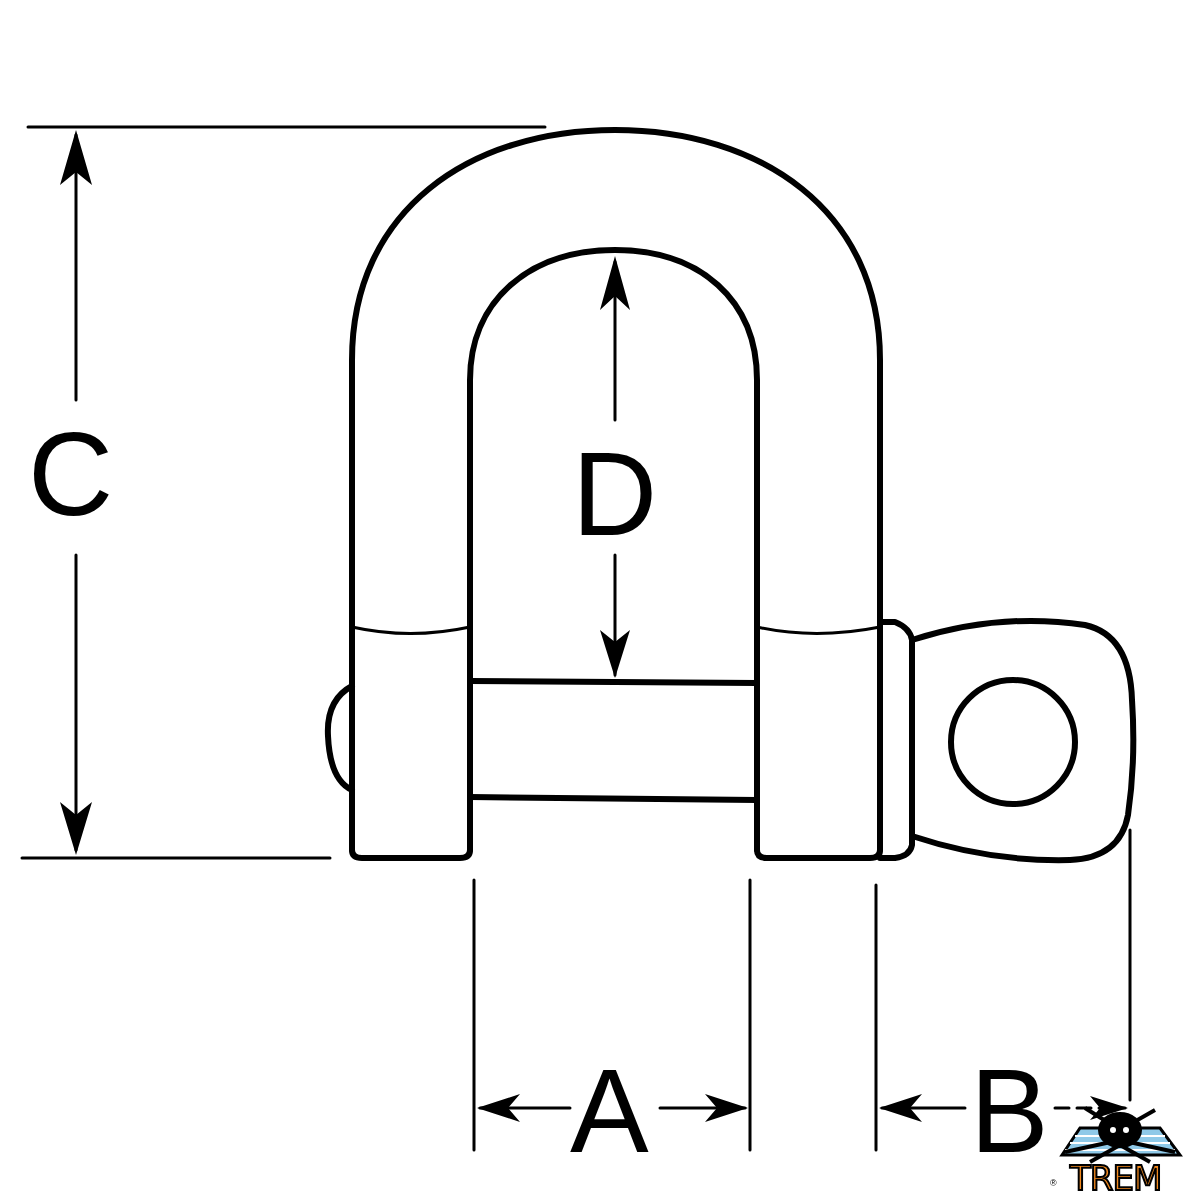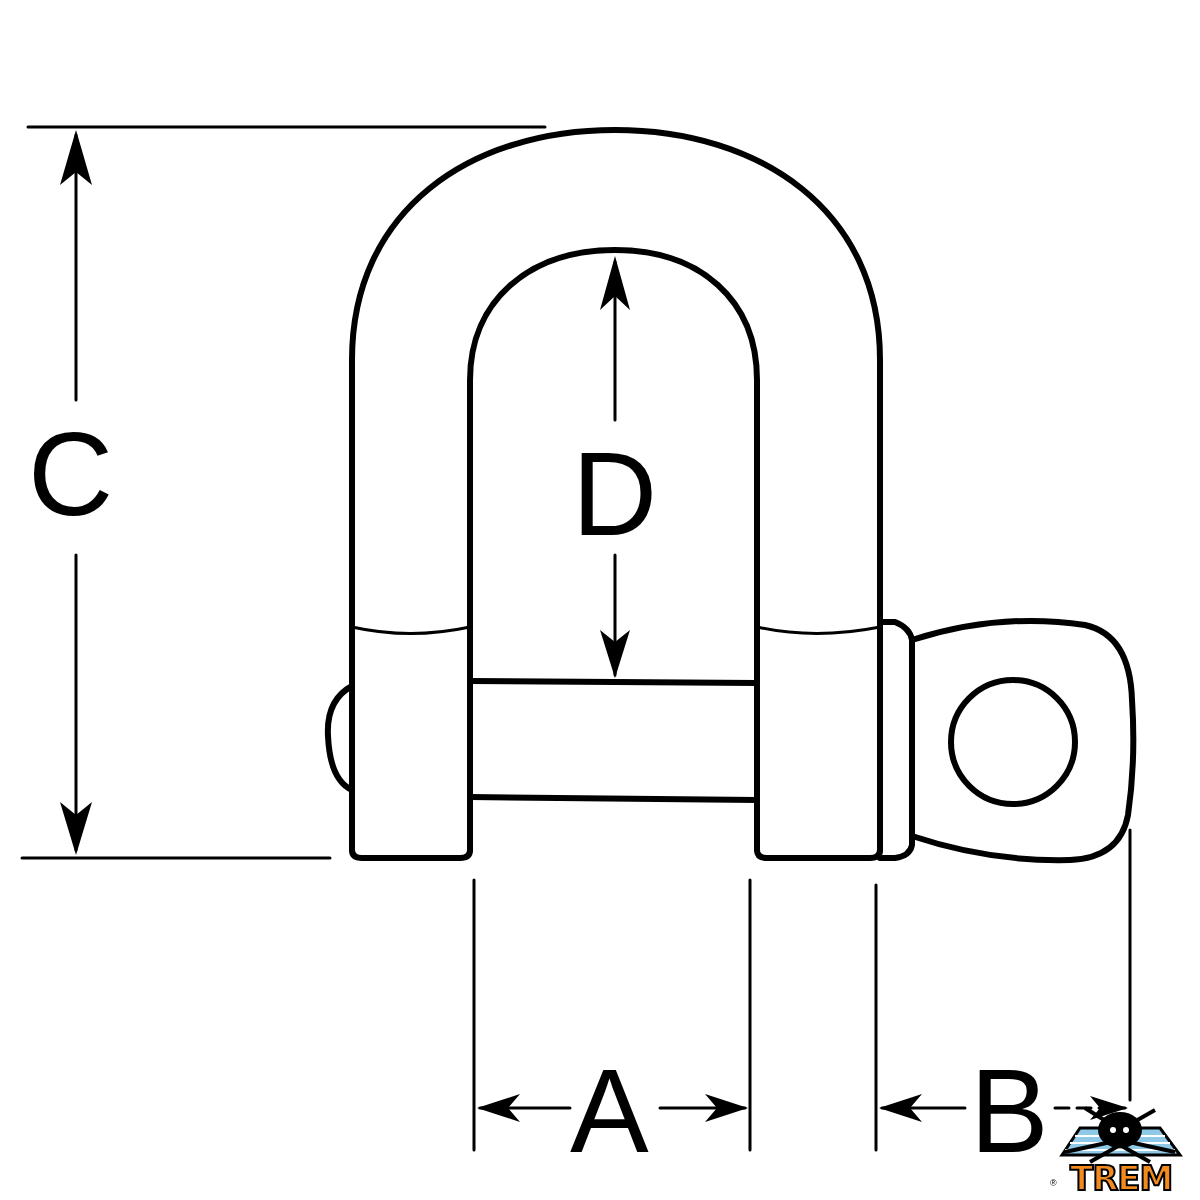--- a/index.html
+++ b/index.html
@@ -3,21 +3,21 @@
 <meta charset="utf-8">
 <style>
   html, body { margin:0; padding:0; background:#ffffff; }
   body { width:1200px; height:1200px; position:relative; overflow:hidden;
          font-family:"Liberation Sans", sans-serif; }
   #diagram { position:absolute; left:0; top:0; width:1200px; height:1200px; }
   .lbl { position:absolute; font-family:"Liberation Sans", sans-serif;
          font-weight:400; color:#000; line-height:1; }
   #logo { position:absolute; left:1050px; top:1100px; width:140px; height:95px; }
   .logo-text { position:absolute; left:20px; top:58px; font-family:"DejaVu Sans", sans-serif;
-               font-weight:700; font-size:34px; color:#f38a1e; letter-spacing:-1px;
+               font-weight:400; font-size:34px; color:#f38a1e; letter-spacing:-1px;
                -webkit-text-stroke:2px #000; }
   .reg { position:absolute; left:0; top:78px; font-size:9px; color:#000; }
 </style>
 </head>
 <body>
 
 <svg id="diagram" viewBox="0 0 1200 1200" xmlns="http://www.w3.org/2000/svg">
   <g fill="none" stroke="#000" stroke-linecap="round" stroke-linejoin="round">
 
     <line x1="28" y1="127" x2="545" y2="127" stroke-width="3"></line>

